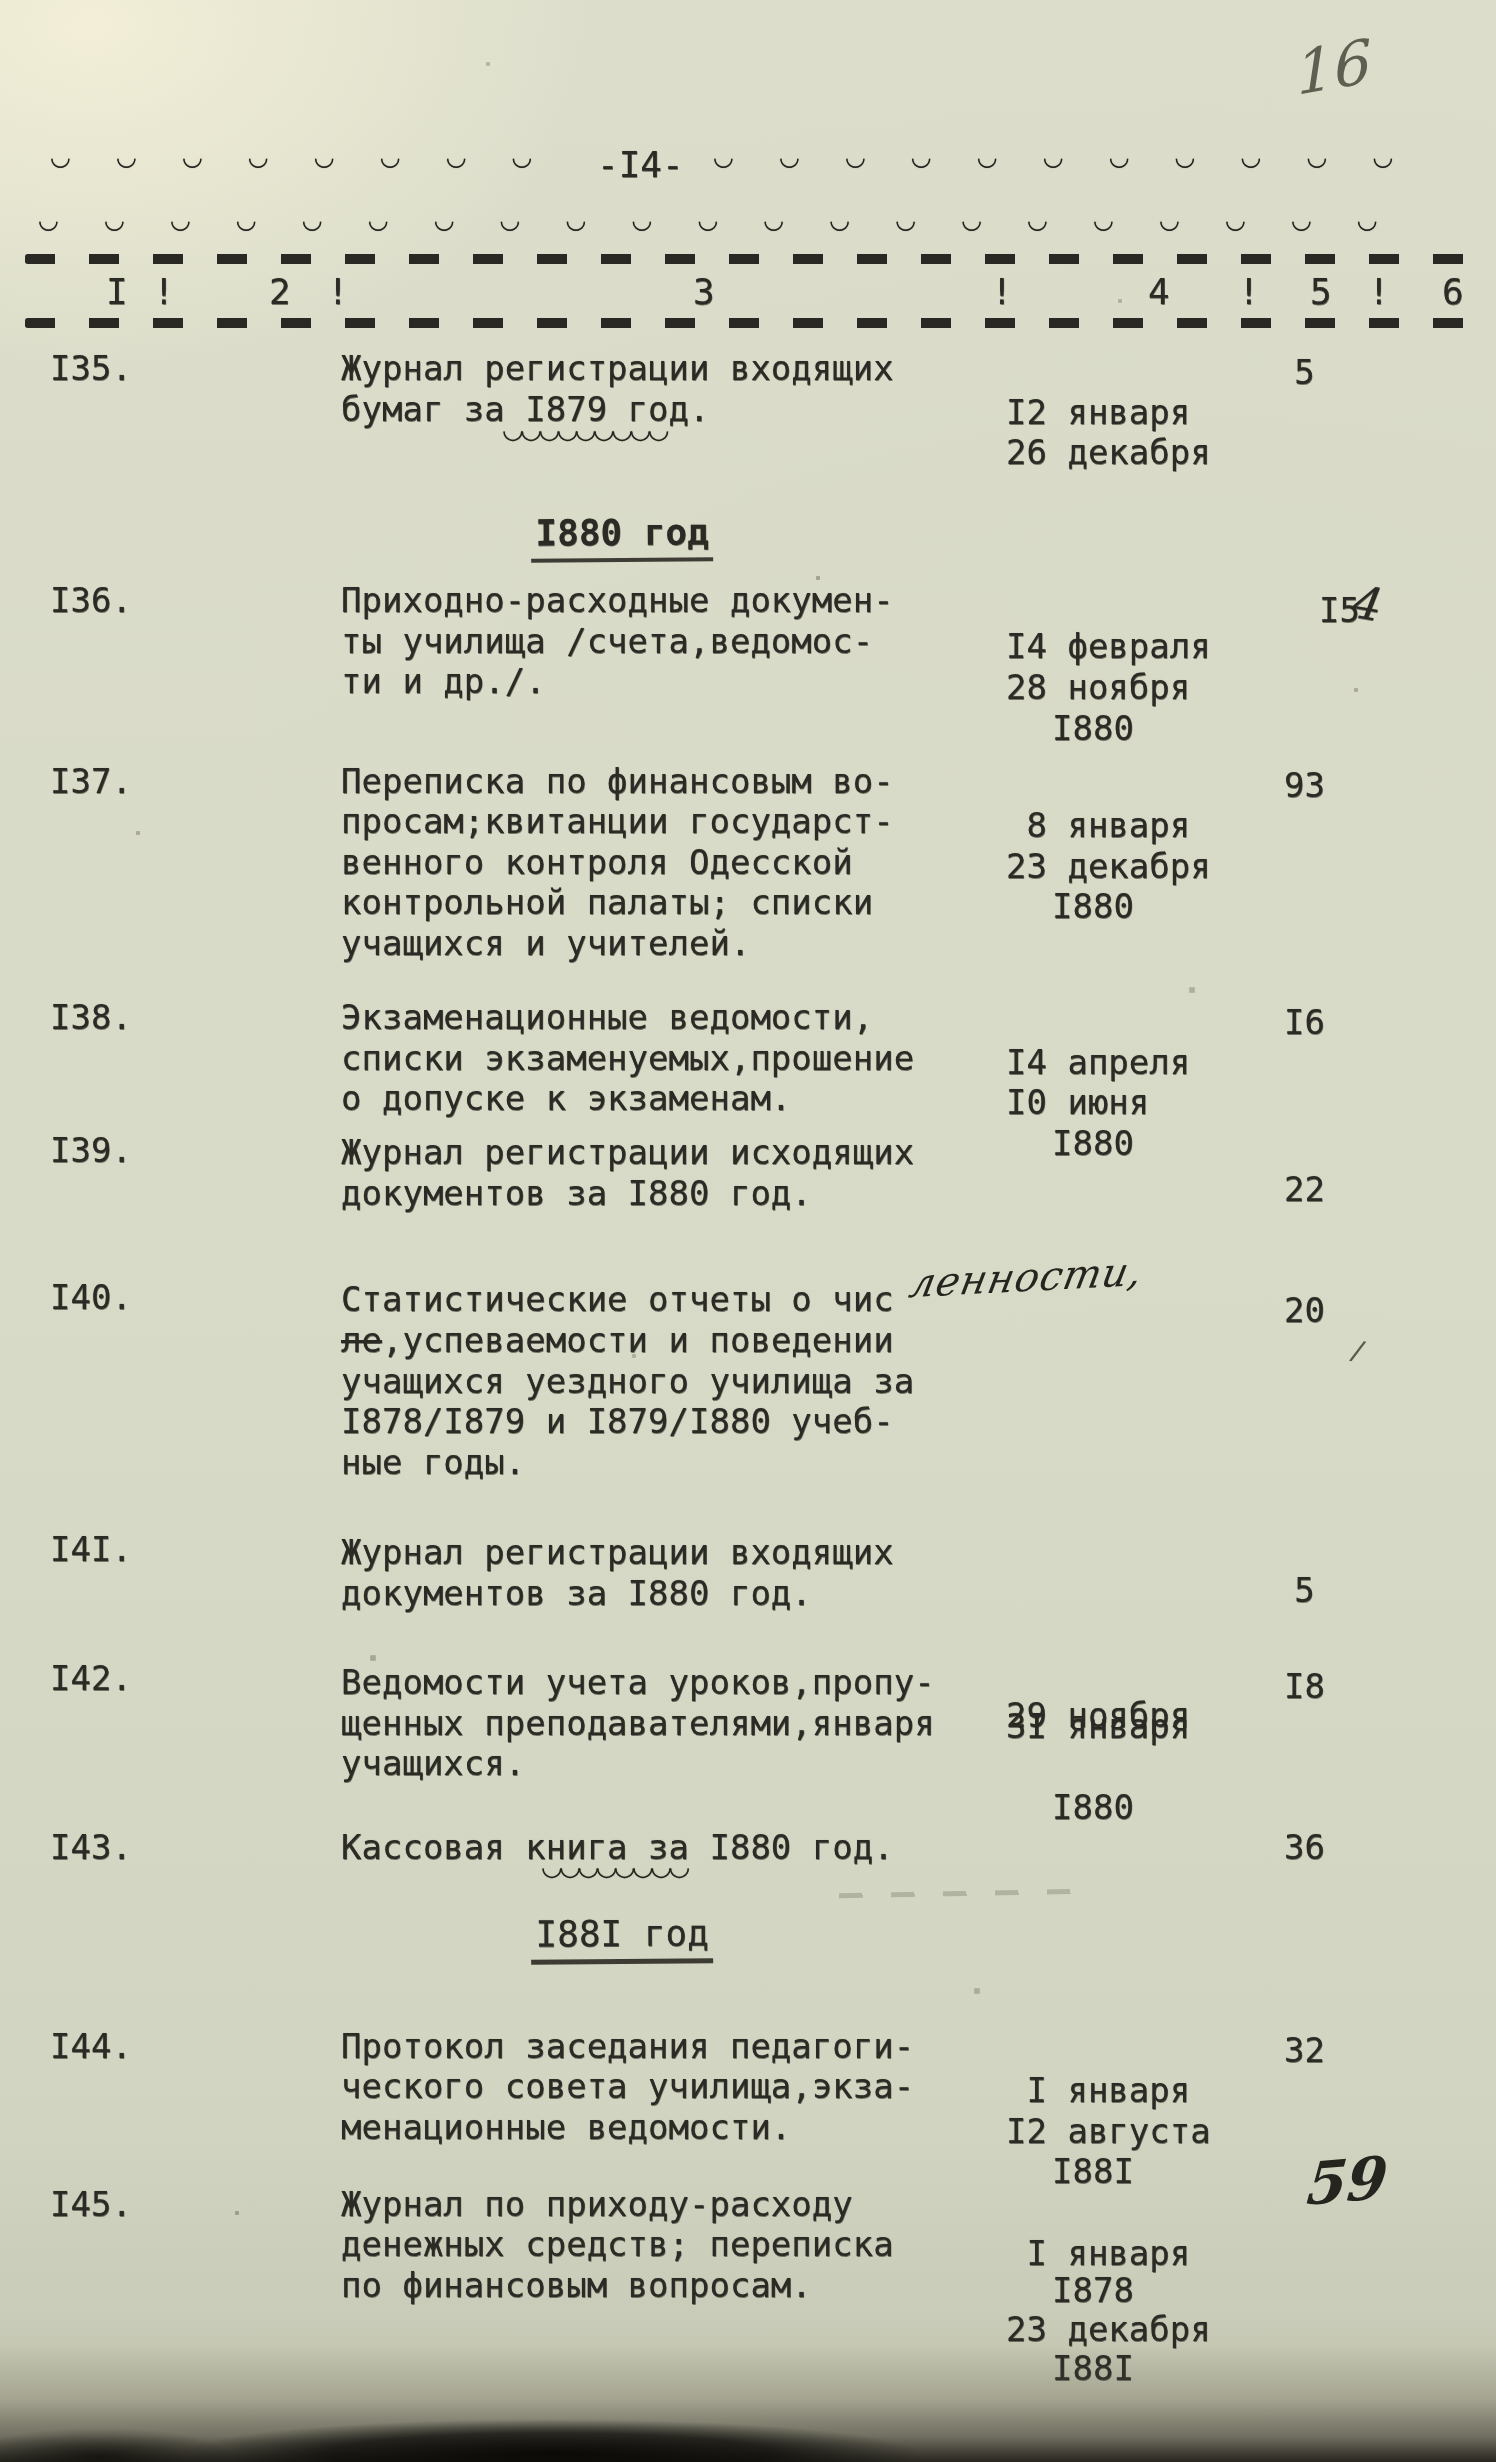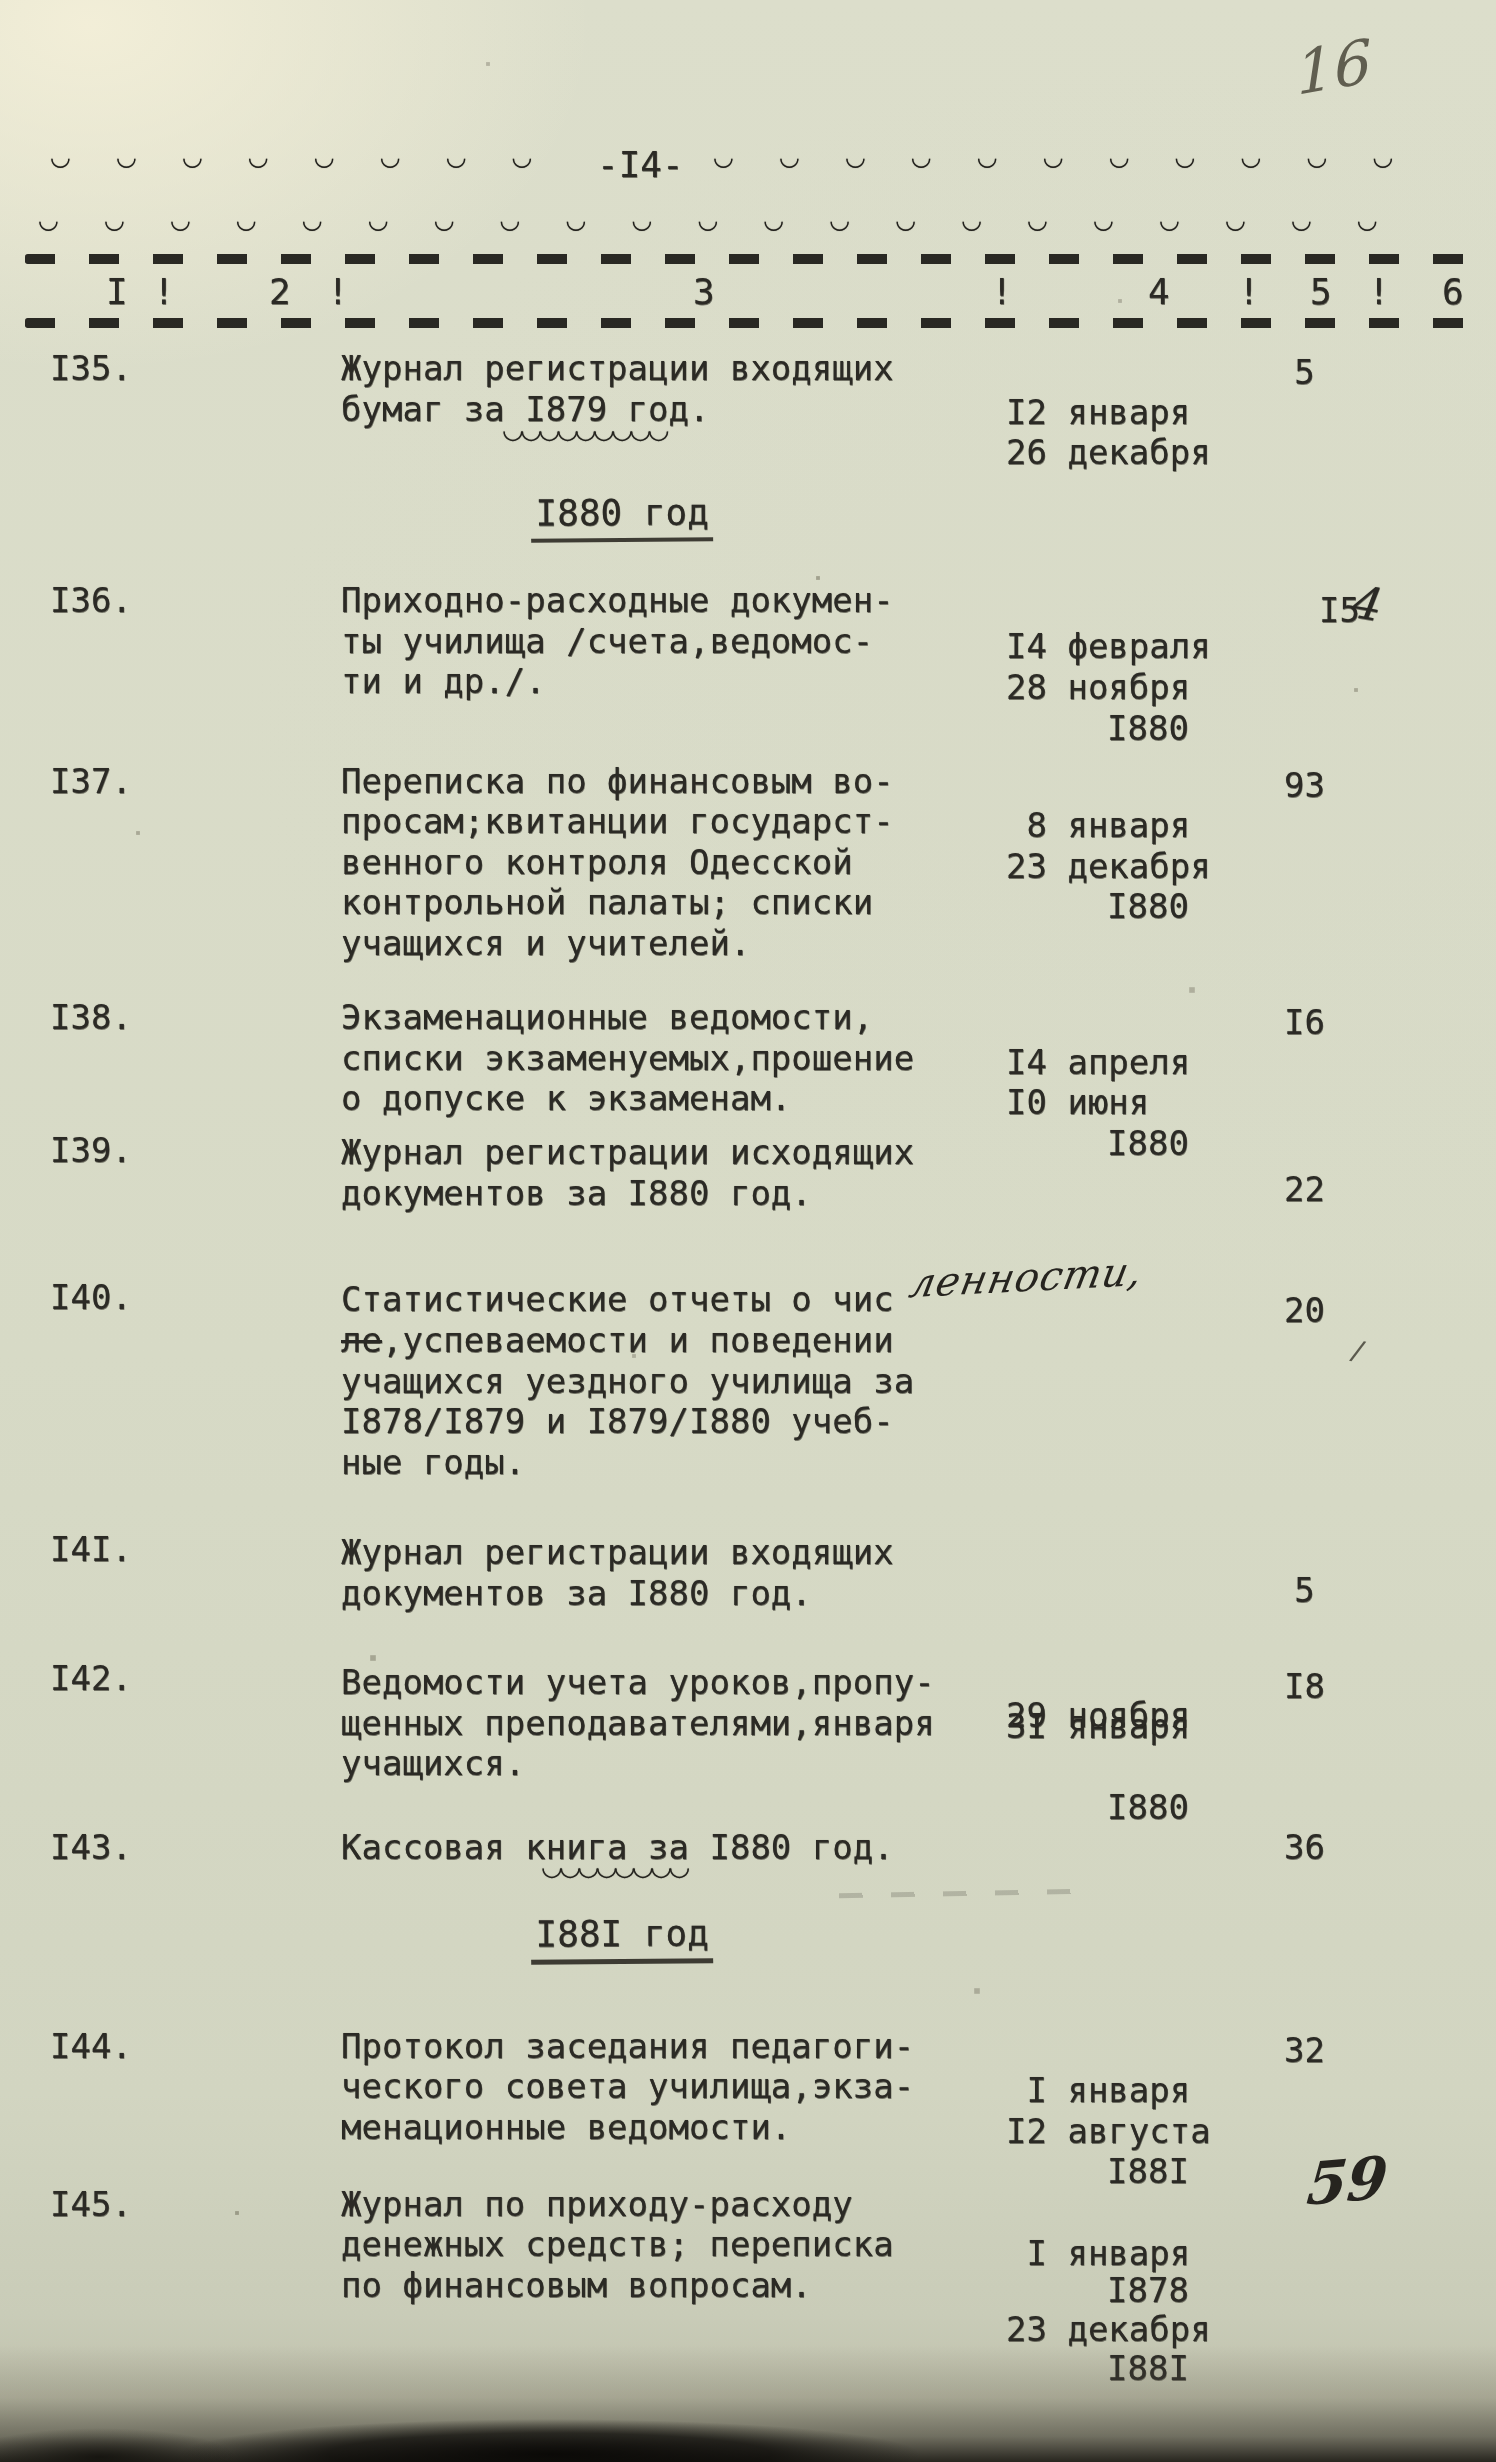--- a/index.html
+++ b/index.html
@@ -12,21 +12,21 @@
       radial-gradient(1263px 902px at 80% 30%, rgba(214,217,198,0.45), rgba(214,217,198,0) 75%),
       linear-gradient(to bottom, #dcdecb 0%, #d7dac6 55%, #d2d5c1 85%, #c9ccb8 94%, #b7b7a2 100%);
   }
   .typed {
     position:absolute; font-size:34px; line-height:41px; white-space:pre;
     text-shadow: 0.5px 0.8px 0.6px rgba(38,36,30,0.55), 0 0 0.9px rgba(38,36,30,0.4);
   }
   .num   { left:50px; }
   .desc  { left:341px; }
   .dl    { left:1006px;margin-top:40px; }
-  .dl.year { left:1107px; }
+  .dl.year { left:1052px; }
   .count { left:1261px; width:87px; text-align:center; }
   .count136 { left:1319px; }
   .pagenum { left:597px; top:144px; font-size:36px; }
   .yearhead {
     position:absolute; left:531px; font-size:36px; padding:0 4.5px 4.5px 4.5px;
     border-bottom:4.5px solid rgba(44,42,35,0.9);
     transform:rotate(-0.4deg);
   }
   .arcs {
     position:absolute; font-family:"DejaVu Sans","Liberation Sans",sans-serif;
@@ -118,21 +118,21 @@
   <div>
     <div class="typed num" style="top:348px;text-align:center;">I35.</div>
     <div class="typed desc" style="top:348px;">Журнал регистрации входящих</div>
     <div class="typed desc" style="top:389px;">бумаг за I879 год.</div>
     <div class="typed dl" style="top:352px;">I2 января</div>
     <div class="typed dl" style="top:392px;">26 декабря</div>
     <div class="typed count" style="top:352px;">5</div>
   </div>
   <div class="rowdivider" style="left:502px; top:415px;">◡◡◡◡◡◡◡◡◡</div>
 
-  <div class="typed yearhead" style="top:492px;">I880 год</div>
+  <div class="typed yearhead" style="top:512px;font-weight:bold;">I880 год</div>
 
   <div>
     <div class="typed num" style="top:580px;">I36.</div>
     <div class="typed desc" style="top:580px;">Приходно-расходные докумен-</div>
     <div class="typed desc" style="top:621px;">ты училища /счета,ведомос-</div>
     <div class="typed desc" style="top:661px;text-align:center;">ти и др./.</div>
     <div class="typed dl" style="top:586px;">I4 февраля</div>
     <div class="typed dl" style="top:627px;">28 ноября</div>
     <div class="typed dl year" style="top:668px;">I880</div>
     <div class="typed count136" style="top:586px;"><span>I5</span><span class="hw4">4</span></div>

